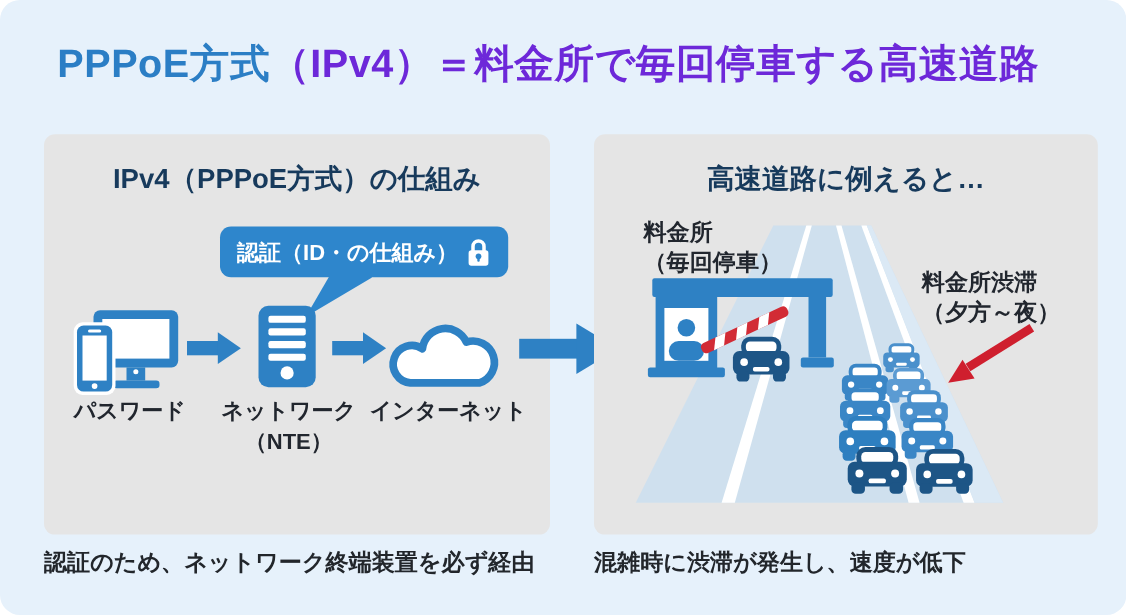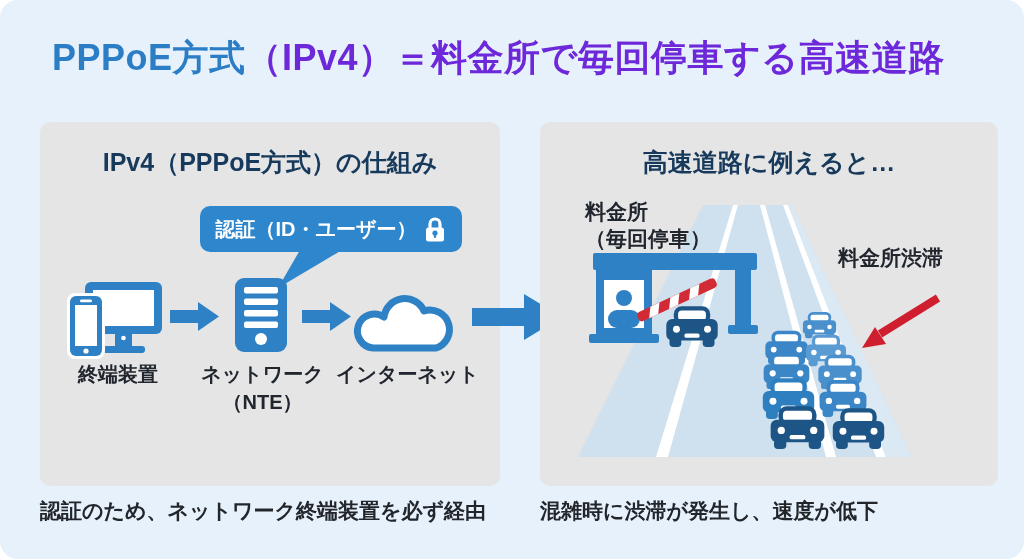--- a/index.html
+++ b/index.html
@@ -53,21 +53,21 @@
   <div class="bg"></div>
 
   <div class="title">
     <span class="hl">PPPoE方式</span><span class="rest">（IPv4）＝料金所で毎回停車する高速道路</span>
   </div>
 
   <div class="panel left">
     <div class="panel-heading">IPv4（PPPoE方式）の仕組み</div>
 
     <div class="callout">
-      <span>認証（ID・ユーザー）</span>
+      <span>認証（ID・の仕組み）</span>
       <svg width="22" height="27" viewBox="0 0 22 27">
         <path d="M6 12 V8 a5 5 0 0 1 10 0 v4" fill="none" stroke="#ffffff" stroke-width="3.2" stroke-linecap="round"></path>
         <rect x="2" y="11.5" width="18" height="14" rx="2.5" fill="#ffffff"></rect>
         <circle cx="11" cy="17" r="2.6" fill="#2e86cc"></circle>
         <rect x="9.9" y="17.5" width="2.2" height="4.5" rx="1" fill="#2e86cc"></rect>
       </svg>
     </div>
     <svg class="callout-tail" width="80" height="40" viewBox="0 0 80 40">
       <polygon points="42,0 84,0 20,38" fill="#2e86cc"></polygon>
     </svg>
@@ -104,21 +104,21 @@
       <g fill="#2e81c4">
         <rect x="247" y="38" width="30" height="13"></rect>
         <polygon points="275,30 296,44.5 275,59"></polygon>
       </g>
 
       <g>
         <path d="M318 76 A17 17 0 1 1 329 45 A21 21 0 0 1 369 39 A15 15 0 1 1 381 76 Z" fill="#ffffff" stroke="#2e81c4" stroke-width="7" stroke-linejoin="round"></path>
       </g>
     </svg>
 
-    <div class="node-label" style="left:18px;top:238px;width:120px;">終端装置</div>
+    <div class="node-label" style="left:18px;top:238px;width:120px;">パスワード</div>
     <div class="node-label" style="left:155px;top:238px;width:135px;">
       <div>ネットワーク</div>
       <div>（NTE）</div>
     </div>
     <div class="node-label" style="left:295px;top:238px;width:145px;">インターネット</div>
   </div>
 
   <svg class="flow-arrow" width="94" height="50" viewBox="0 0 94 50">
     <g fill="#2e81c4">
       <rect x="2" y="16" width="54" height="18"></rect>
@@ -189,18 +189,19 @@
         <polygon points="322,162 346,158 335,141" fill="#cf1f2e"></polygon>
       </g>
     </svg>
 
     <div class="map-label" style="left:45px;top:76px;width:140px;">
       <div>料金所</div>
       <div>（毎回停車）</div>
     </div>
     <div class="map-label" style="left:298px;top:122px;width:150px;">
       <div>料金所渋滞</div>
+      <div>（夕方～夜）</div>
     </div>
   </div>
 
   <div class="footnote left">認証のため、ネットワーク終端装置を必ず経由</div>
   <div class="footnote right">混雑時に渋滞が発生し、速度が低下</div>
 </div>
 
 </body></html>

